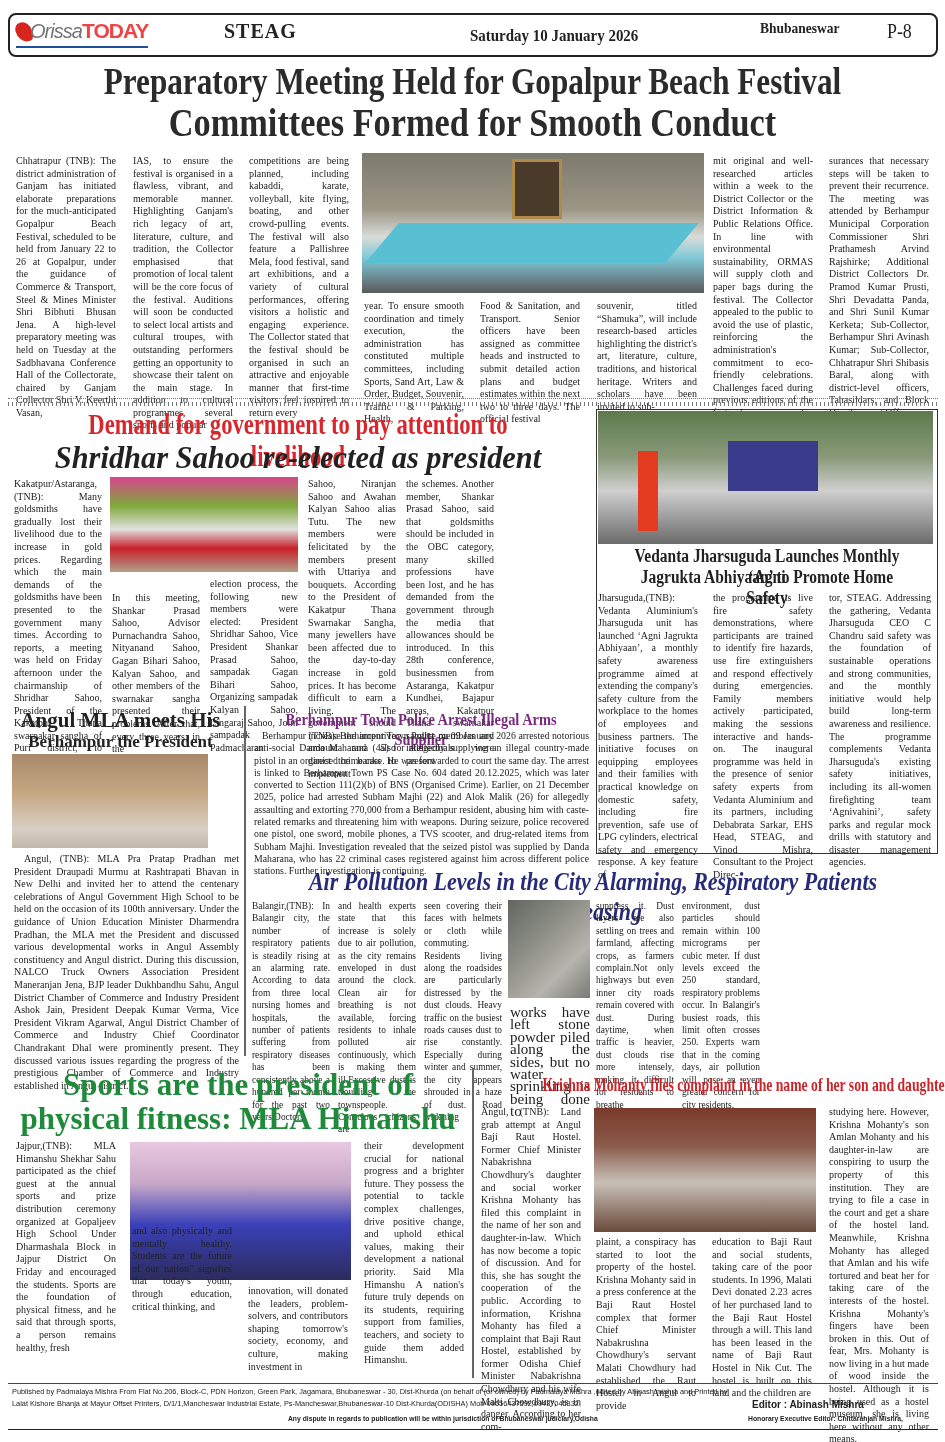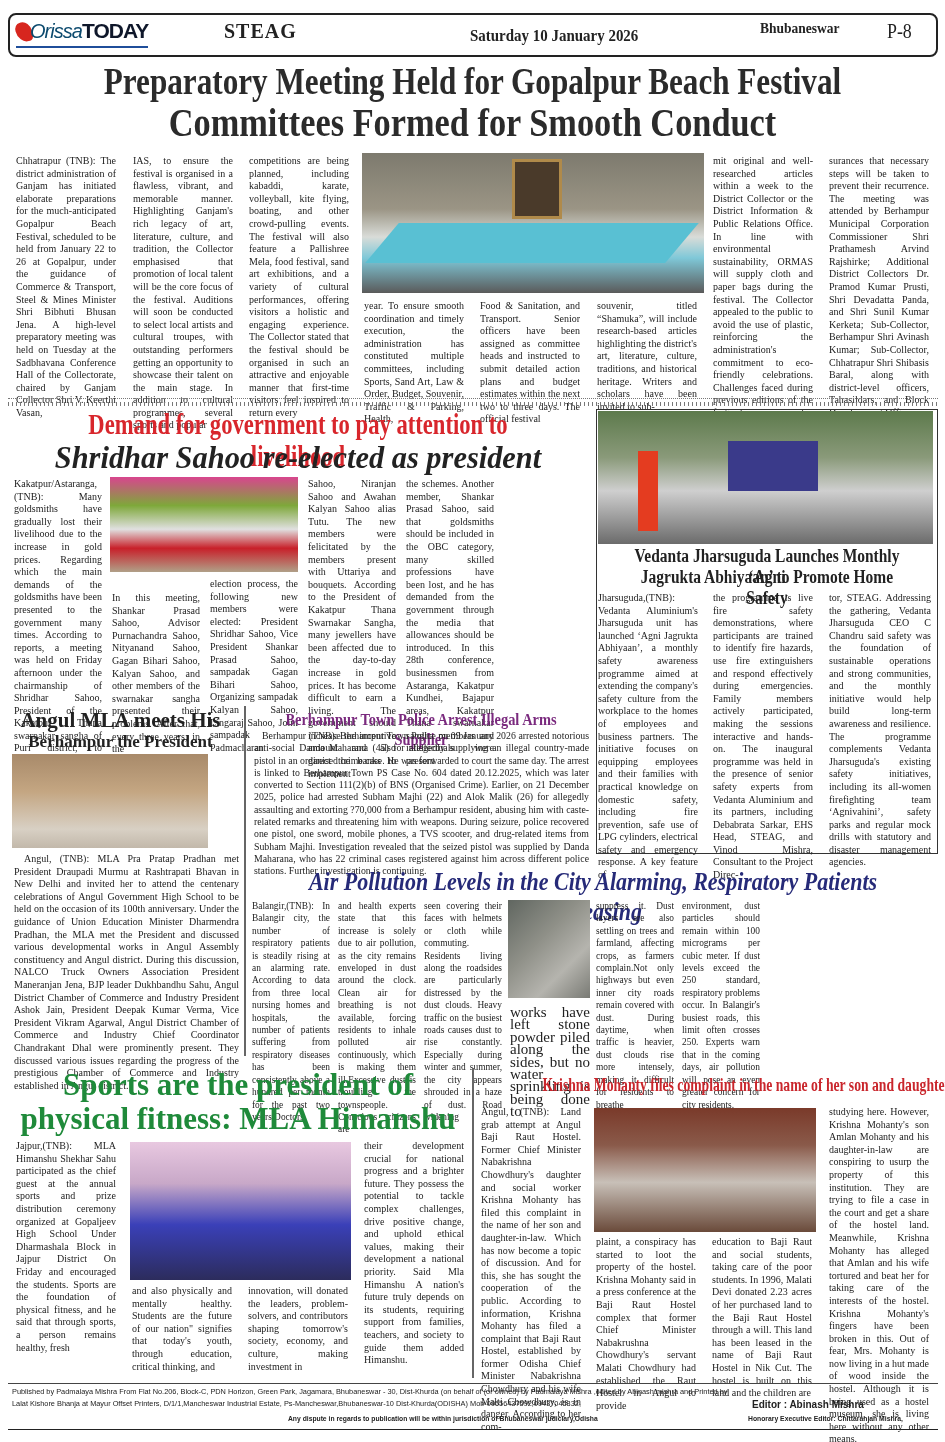--- a/index.html
+++ b/index.html
@@ -2,22 +2,22 @@
 <html><head>
 <meta charset="utf-8">
 <style>
 *{box-sizing:border-box;margin:0;padding:0}
 html,body{width:945px;height:1442px;background:#fff;overflow:hidden}
 body{position:relative;font-family:"Liberation Serif","DejaVu Serif",serif;color:#222}
 .abs{position:absolute}
 .masthead{left:8px;top:13px;width:930px;height:44px;border:2px solid #222;border-radius:8px}
 .logo{left:16px;top:20px;width:140px;height:28px}
 .logo .map{position:absolute;left:0;top:2px;width:16px;height:20px;background:#d7261e;border-radius:40% 60% 30% 70%;transform:rotate(-15deg)}
-.logo .orissa{position:absolute;left:14px;top:0;font-family:"Liberation Sans",sans-serif;font-style:italic;font-size:20px;color:#0c4a6e;letter-spacing:-1px}
-.logo .today{position:absolute;left:66px;top:-1px;font-family:"Liberation Sans",sans-serif;font-weight:bold;font-size:21px;color:#0f172a;letter-spacing:-1px}
+.logo .orissa{position:absolute;left:14px;top:0;font-family:"Liberation Sans",sans-serif;font-style:italic;font-size:20px;color:#737373;letter-spacing:-1px}
+.logo .today{position:absolute;left:66px;top:-1px;font-family:"Liberation Sans",sans-serif;font-weight:bold;font-size:21px;color:#ef4444;letter-spacing:-1px}
 .logo .bar{position:absolute;left:0;top:26px;width:132px;height:2px;background:#1f4e9a}
 .headline{left:0;width:945px;text-align:center;font-family:"Liberation Serif",serif;font-weight:bold;color:#2b2b2b;transform-origin:center;}
 .body-text{font-size:10px;line-height:12.6px;text-align:justify;hyphens:auto;color:#222}
 .col{position:absolute}
 .photo{position:absolute;overflow:hidden}
 .dotline{position:absolute;height:0;border-top:1px dotted #777}
 .ticks{position:absolute;height:4px;background:repeating-linear-gradient(90deg,#777 0 1px,transparent 1px 4px)}
 .vline{position:absolute;width:2px;background:#666}
 .footer{font-family:"Liberation Sans",sans-serif}
 </style>
@@ -90,21 +90,21 @@
 <div class="col body-text" style="left:424px;top:900px;width:78px;font-size:9.4px;line-height:12.4px">seen covering their faces with helmets or cloth while commuting. Residents living along the roadsides are particularly distressed by the dust clouds. Heavy traffic on the busiest roads causes dust to rise constantly. Especially during winter and summer, the city appears shrouded in a haze of dust. Road widening</div>
 <div class="photo" style="left:508px;top:900px;width:82px;height:98px;background:linear-gradient(135deg,#606660 0%,#8f9088 40%,#b5b4ae 70%,#797a74 100%)"></div>
 <div class="col body-text" style="left:510px;top:1006px;width:80px;font-size:15px;line-height:12.4px">works have left stone powder piled along the sides, but no water sprinkling is being done to</div>
 <div class="col body-text" style="left:596px;top:900px;width:78px;font-size:9.4px;line-height:12.4px">suppress it. Dust layers are also settling on trees and farmland, affecting crops, as farmers complain.Not only highways but even inner city roads remain covered with dust. During daytime, when traffic is heavier, dust clouds rise more intensely, making it difficult for residents to breathe comfortably.In a healthy</div>
 <div class="col body-text" style="left:682px;top:900px;width:78px;font-size:9.4px;line-height:12.4px">environment, dust particles should remain within 100 micrograms per cubic meter. If dust levels exceed the 250 standard, respiratory problems occur. In Balangir's busiest roads, this limit often crosses 250. Experts warn that in the coming days, air pollution will pose an even greater concern for city residents.</div>
 
 <div class="abs" style="left:8px;top:1068px;width:460px;text-align:center;font-size:31px;line-height:34px;font-weight:bold;color:#1f8a3a">Sports are the president of</div>
 <div class="abs" style="left:8px;top:1102px;width:460px;text-align:center;font-size:31px;line-height:34px;font-weight:bold;color:#1f8a3a">physical fitness: MLA Himanshu</div>
 <div class="col body-text" style="left:16px;top:1140px;width:100px">Jajpur,(TNB): MLA Himanshu Shekhar Sahu participated as the chief guest at the annual sports and prize distribution ceremony organized at Gopaljeev High School Under Dharmashala Block in Jajpur District On Friday and encouraged the students. Sports are the foundation of physical fitness, and he said that through sports, a person remains healthy, fresh</div>
 <div class="photo" style="left:130px;top:1142px;width:221px;height:138px;background:linear-gradient(180deg,#e8c8e0 0%,#c8a8c8 30%,#3a40b8 60%,#2c2c5c 100%)"></div>
-<div class="col body-text" style="left:132px;top:1285px;width:100px">and also physically and mentally healthy. Students are the future of our nation" signifies that today's youth, through education, critical thinking, and</div>
+<div class="col body-text" style="left:132px;top:1225px;width:100px">and also physically and mentally healthy. Students are the future of our nation" signifies that today's youth, through education, critical thinking, and</div>
 <div class="col body-text" style="left:248px;top:1285px;width:100px">innovation, will donated the leaders, problem-solvers, and contributors shaping tomorrow's society, economy, and culture, making investment in</div>
 <div class="col body-text" style="left:364px;top:1140px;width:100px">their development crucial for national progress and a brighter future. They possess the potential to tackle complex challenges, drive positive change, and uphold ethical values, making their development a national priority. Said Mla Himanshu A nation's future truly depends on its students, requiring support from families, teachers, and society to guide them added Himanshu.</div>
 
 <div class="vline" style="left:472px;top:1068px;height:310px"></div>
 
 <div class="abs" style="left:478px;top:1073px;width:460px;text-align:center;font-size:19px;line-height:24px;font-weight:bold;color:#c9262c;transform:scaleX(.72);transform-origin:center;white-space:nowrap">Krishna Mohanty files complaint in the name of her son and daughter-in-law</div>
 <div class="col body-text" style="left:481px;top:1106px;width:100px">Angul, (TNB): Land grab attempt at Angul Baji Raut Hostel. Former Chief Minister Nabakrishna Chowdhury's daughter and social worker Krishna Mohanty has filed this complaint in the name of her son and daughter-in-law. Which has now become a topic of discussion. And for this, she has sought the cooperation of the public. According to information, Krishna Mohanty has filed a complaint that Baji Raut Hostel, established by former Odisha Chief Minister Nabakrishna Chowdhury and his wife Malti Chowdhury, is in danger. According to her com-</div>
 <div class="photo" style="left:594px;top:1108px;width:222px;height:124px;background:linear-gradient(180deg,#7a3a2a 0%,#8a5a4a 30%,#c8c0b8 60%,#6a4a3a 100%)"></div>
 <div class="col body-text" style="left:596px;top:1236px;width:100px">plaint, a conspiracy has started to loot the property of the hostel. Krishna Mohanty said in a press conference at the Baji Raut Hostel complex that former Chief Minister Nabakrushna Chowdhury's servant Malati Chowdhury had established the Raut Hostel in Angul to provide</div>
 <div class="col body-text" style="left:712px;top:1236px;width:100px">education to Baji Raut and social students, taking care of the poor students. In 1996, Malati Devi donated 2.23 acres of her purchased land to the Baji Raut Hostel through a will. This land has been leased in the name of Baji Raut Hostel in Nik Cut. The hostel is built on this land and the children are</div>

